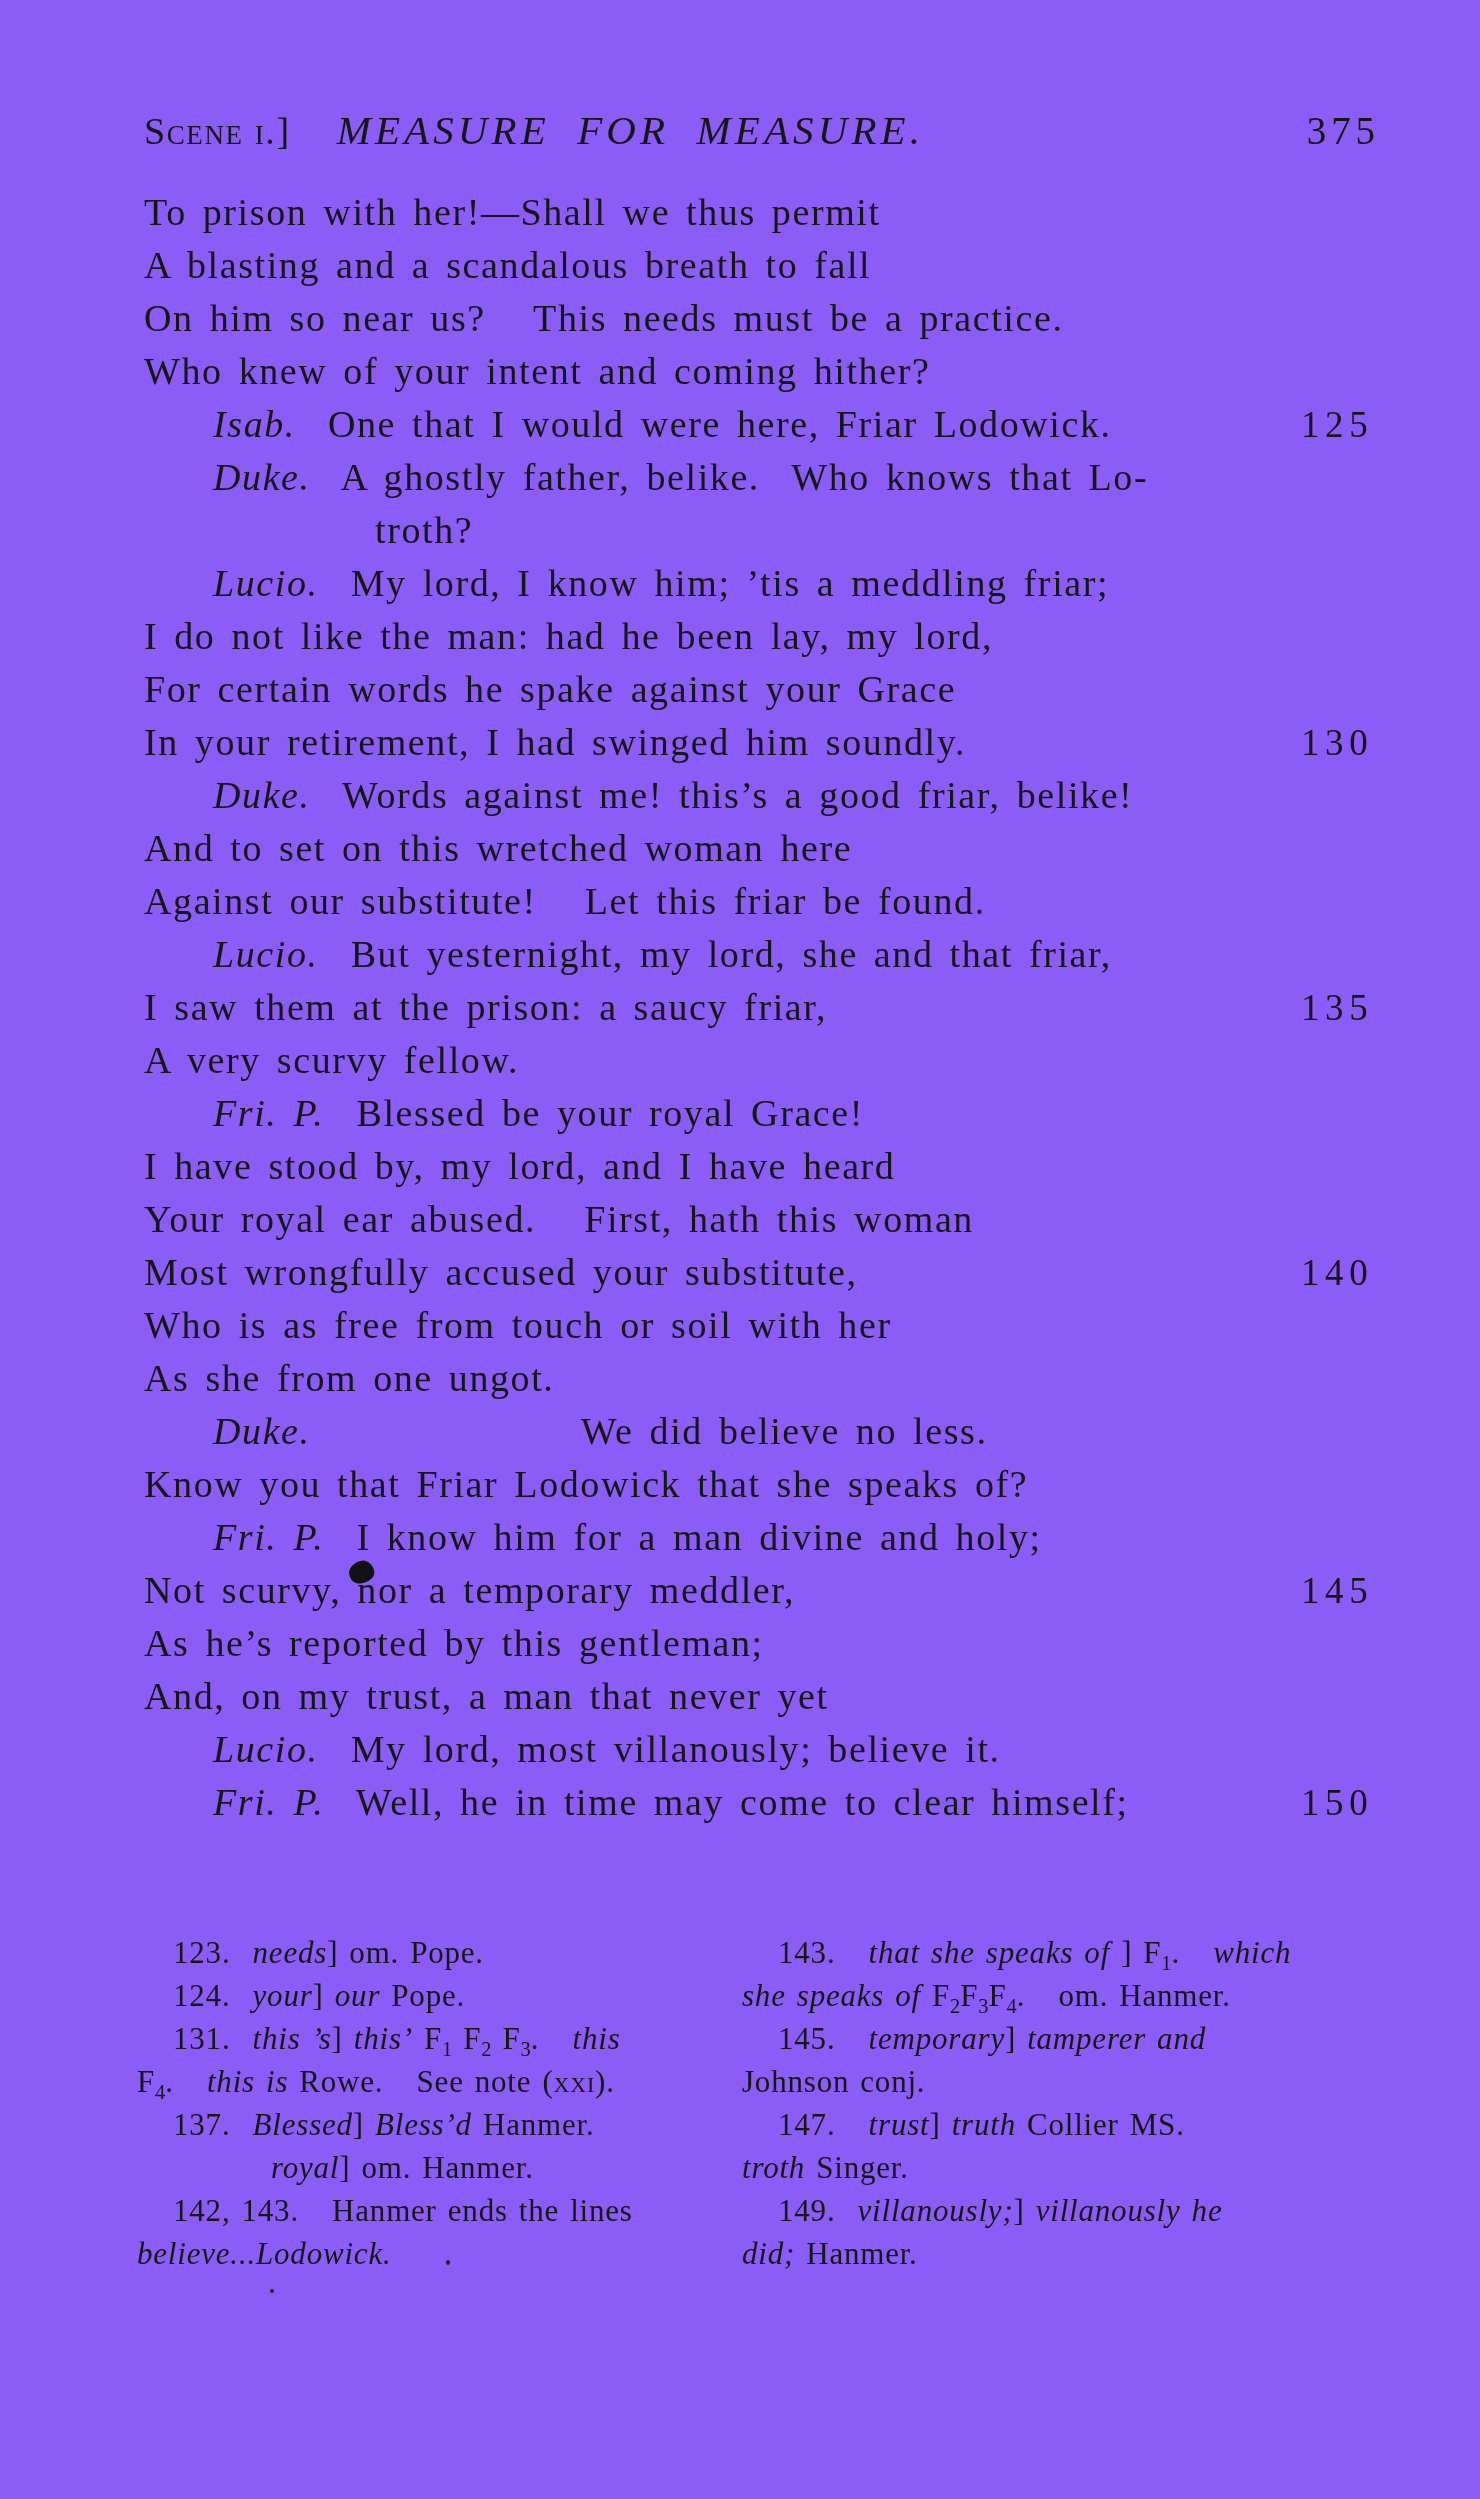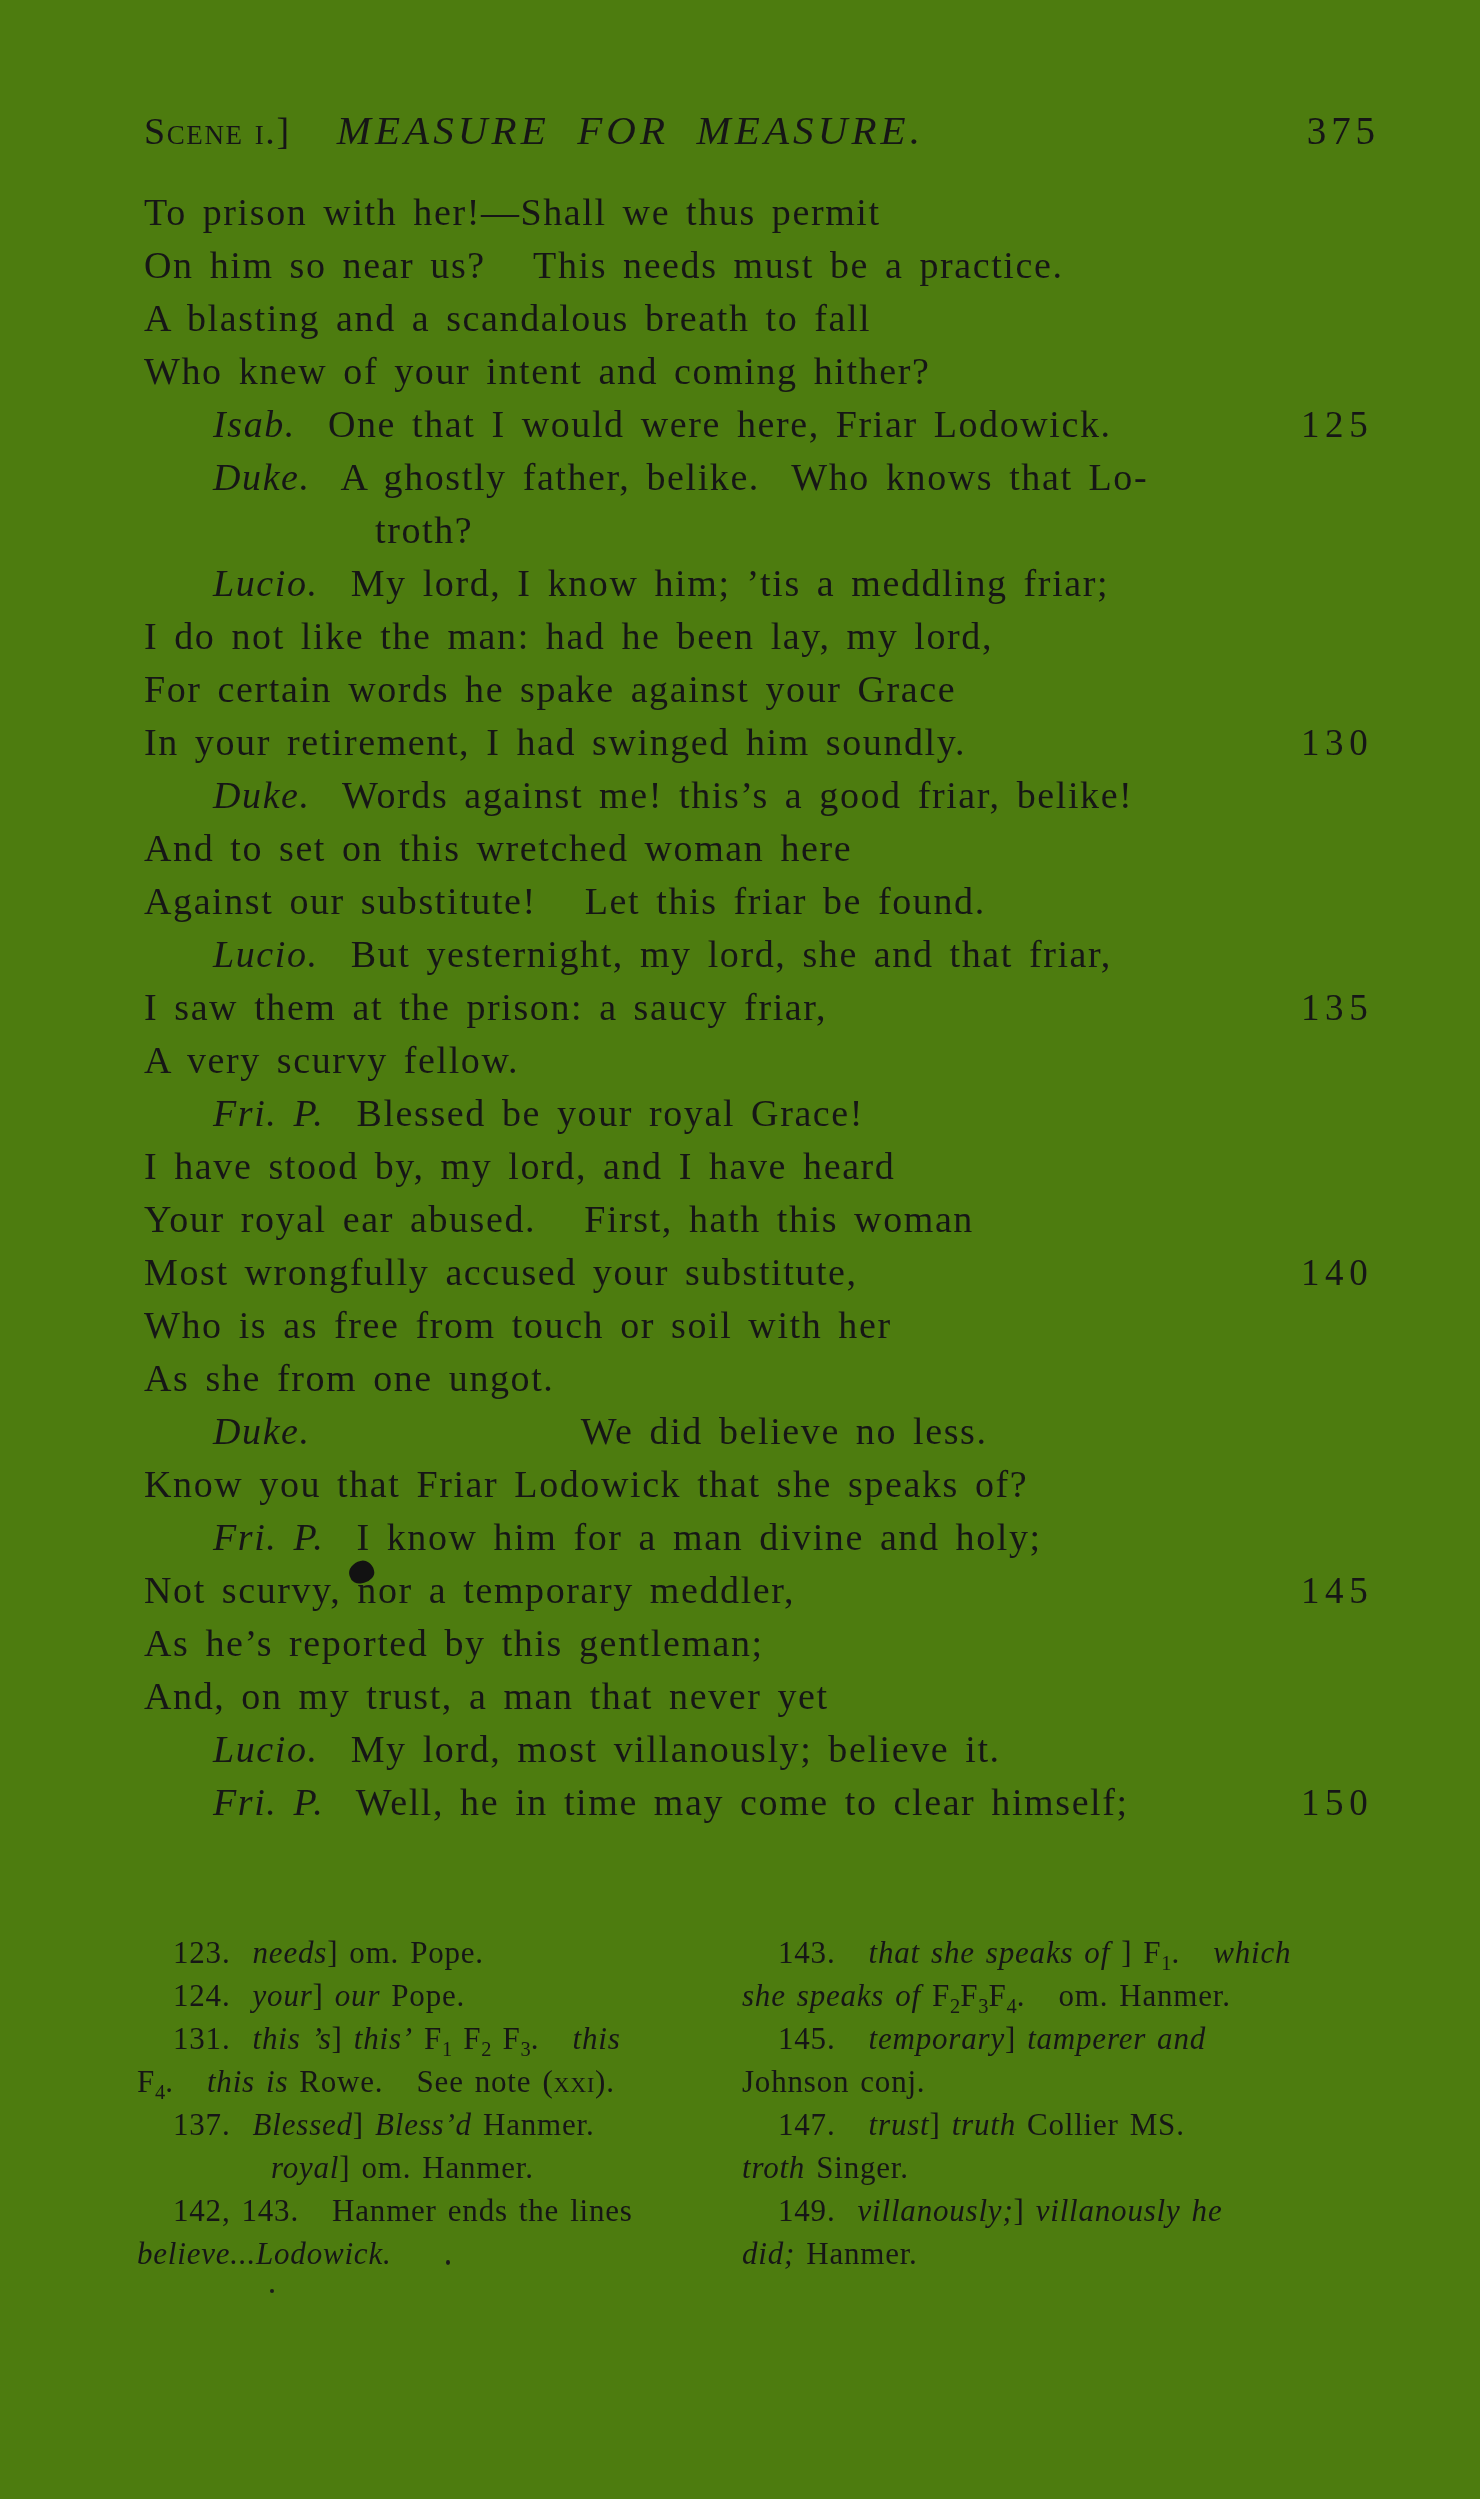--- a/index.html
+++ b/index.html
@@ -1,20 +1,20 @@
 <!DOCTYPE html>
 <html style="font-size:13px"><head>
 <meta charset="utf-8">
 <style>
   html,body{margin:0;padding:0;}
   body{background:#e8e8e6;}
   .page{
     position:relative;
     width:1481px;height:2500px;
-    background:#4d7c0f;
+    background:#8b5cf6;
     color:#161616;
     font-family:"Liberation Serif","DejaVu Serif",serif;
     overflow:hidden;
   }
   
   .header{
     position:absolute;left:144px;top:103px;width:1236px;
     display:flex;align-items:baseline;height:54px;line-height:54px;
     white-space:pre;
   }
@@ -84,22 +84,22 @@
 <div class="page">
 
   <div class="header">
     <span class="scene-label">Scene i.]</span>
     <span class="running-title">MEASURE FOR MEASURE.</span>
     <span class="page-number">375</span>
   </div>
 
   <div class="body-text">
       <div class="play-line"><span>To prison with her!—Shall we thus permit</span></div>
+      <div class="play-line"><span>A blasting and a scandalous breath to fall</span></div>
       <div class="play-line"><span>On him so near us?   This needs must be a practice.</span></div>
-      <div class="play-line"><span>A blasting and a scandalous breath to fall</span></div>
       <div class="play-line"><span>Who knew of your intent and coming hither?</span></div>
       <div class="play-line ind-speaker"><span class="it">Isab.</span><span>  One that I would were here, Friar Lodowick.</span><span class="line-num">125</span></div>
       <div class="play-line ind-speaker"><span class="it">Duke.</span><span>  A ghostly father, belike.  Who knows that Lo-</span></div>
       <div class="play-line ind-turnover"><span>troth?</span></div>
       <div class="play-line ind-speaker"><span class="it">Lucio.</span><span>  My lord, I know him; ’tis a meddling friar;</span></div>
       <div class="play-line"><span>I do not like the man: had he been lay, my lord,</span></div>
       <div class="play-line"><span>For certain words he spake against your Grace</span></div>
       <div class="play-line"><span>In your retirement, I had swinged him soundly.</span><span class="line-num">130</span></div>
       <div class="play-line ind-speaker"><span class="it">Duke.</span><span>  Words against me! this’s a good friar, belike!</span></div>
       <div class="play-line"><span>And to set on this wretched woman here</span></div>

